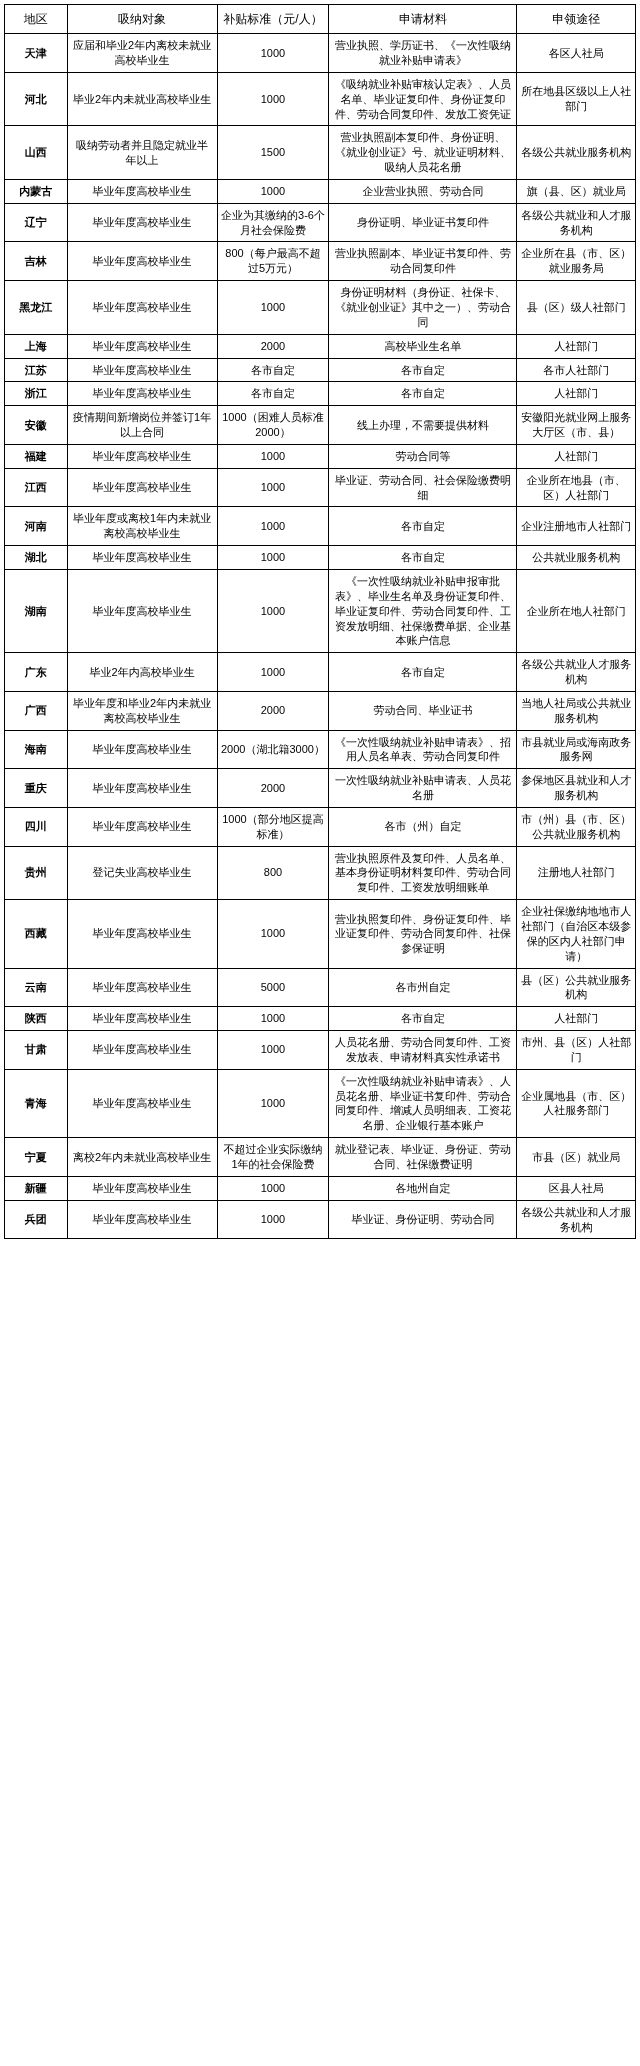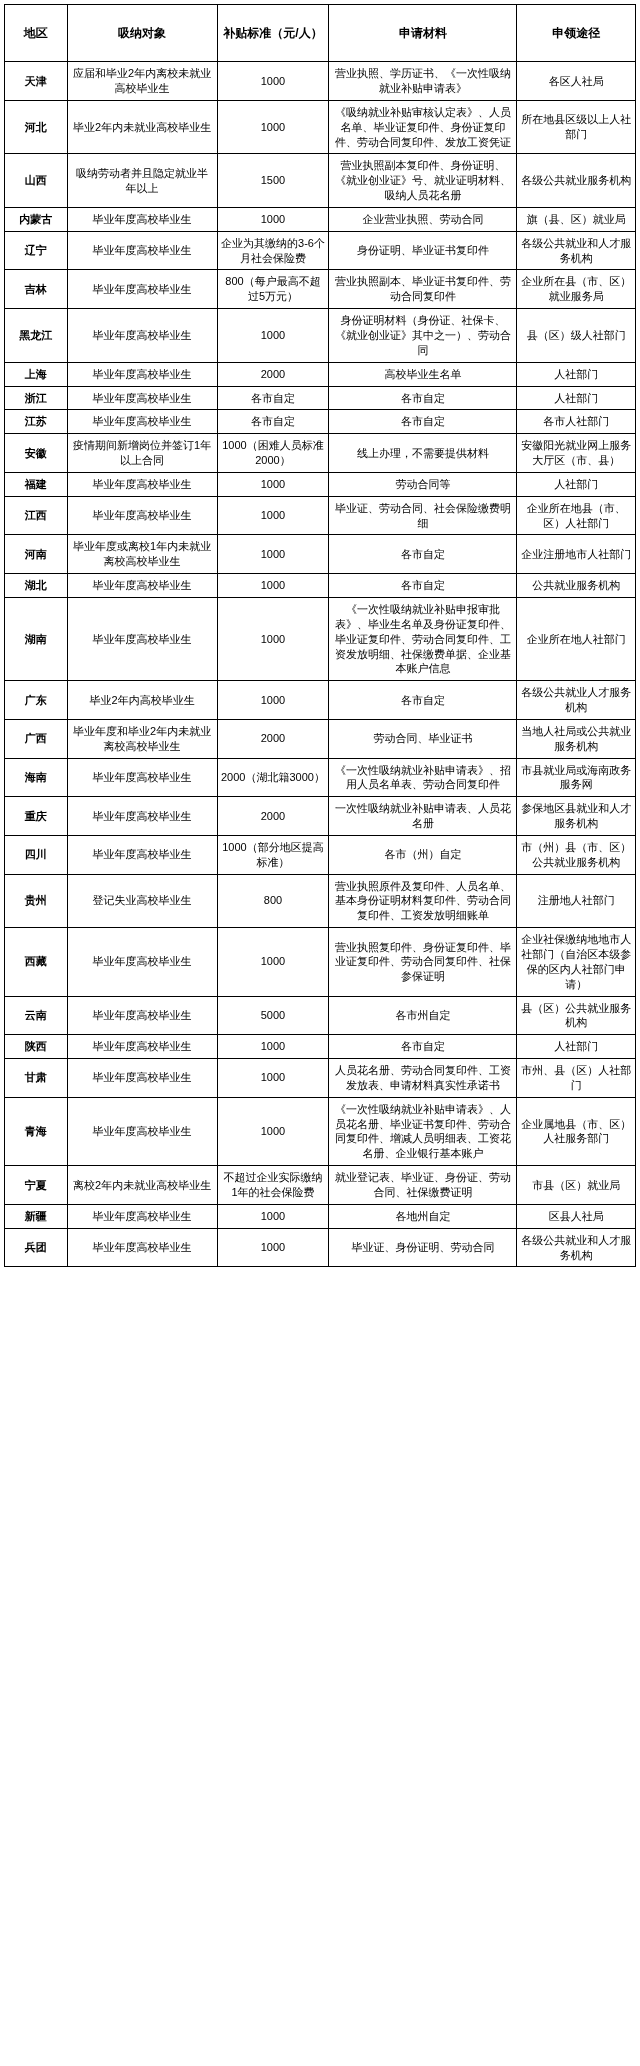--- a/index.html
+++ b/index.html
@@ -27,23 +27,23 @@
   table.subsidy-table td {
     border: 1px solid #000000;
     font-size: 11px;
     line-height: 1.35;
     text-align: center;
     vertical-align: middle;
     padding: 4px 3px;
     word-break: break-all;
   }
   table.subsidy-table th {
-    font-weight: bold;
+    font-weight: normal;
     font-size: 12px;
-    padding: 20px 3px;
+    padding: 6px 3px;
   }
   col.c-region { width: 56px; }
   col.c-target { width: 134px; }
   col.c-standard { width: 100px; }
   col.c-materials { width: 168px; }
   col.c-channel { width: 106px; }
 
   td.region-cell {
     font-weight: bold;
   }
@@ -123,32 +123,32 @@
           <td>县（区）级人社部门</td>
         </tr>
         <tr>
           <td class="region-cell">上海</td>
           <td>毕业年度高校毕业生</td>
           <td>2000</td>
           <td class="materials-cell">高校毕业生名单</td>
           <td>人社部门</td>
         </tr>
         <tr>
+          <td class="region-cell">江苏</td>
+          <td>毕业年度高校毕业生</td>
+          <td>各市自定</td>
+          <td class="materials-cell">各市自定</td>
+          <td>各市人社部门</td>
+        </tr>
+        <tr>
           <td class="region-cell">浙江</td>
           <td>毕业年度高校毕业生</td>
           <td>各市自定</td>
           <td class="materials-cell">各市自定</td>
           <td>人社部门</td>
-        </tr>
-        <tr>
-          <td class="region-cell">江苏</td>
-          <td>毕业年度高校毕业生</td>
-          <td>各市自定</td>
-          <td class="materials-cell">各市自定</td>
-          <td>各市人社部门</td>
         </tr>
         <tr>
           <td class="region-cell">安徽</td>
           <td>疫情期间新增岗位并签订1年以上合同</td>
           <td>1000（困难人员标准2000）</td>
           <td class="materials-cell">线上办理，不需要提供材料</td>
           <td>安徽阳光就业网上服务大厅区（市、县）</td>
         </tr>
         <tr>
           <td class="region-cell">福建</td>

